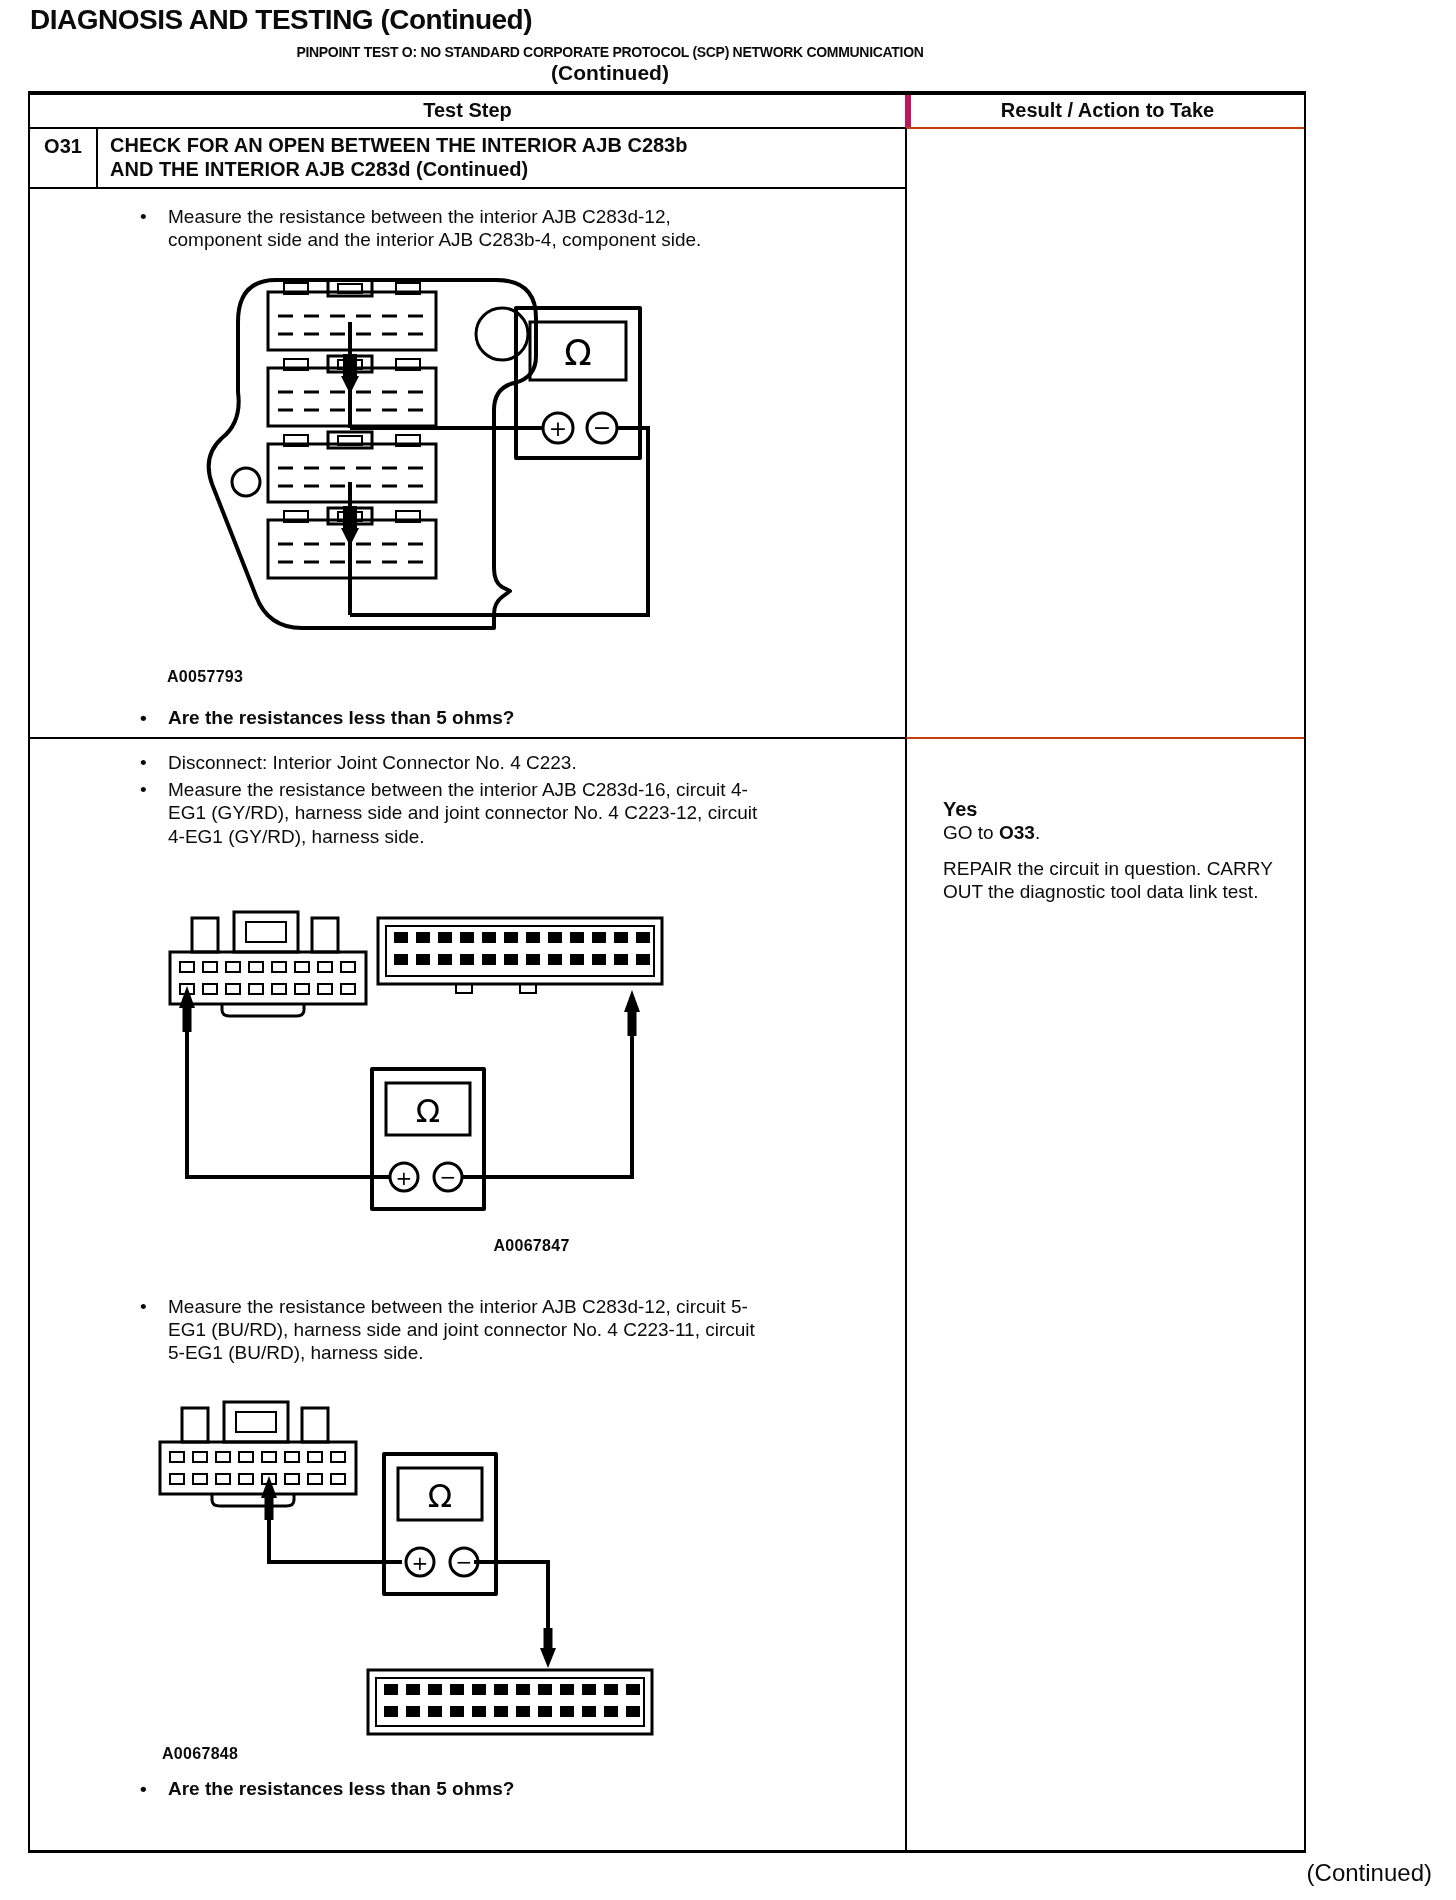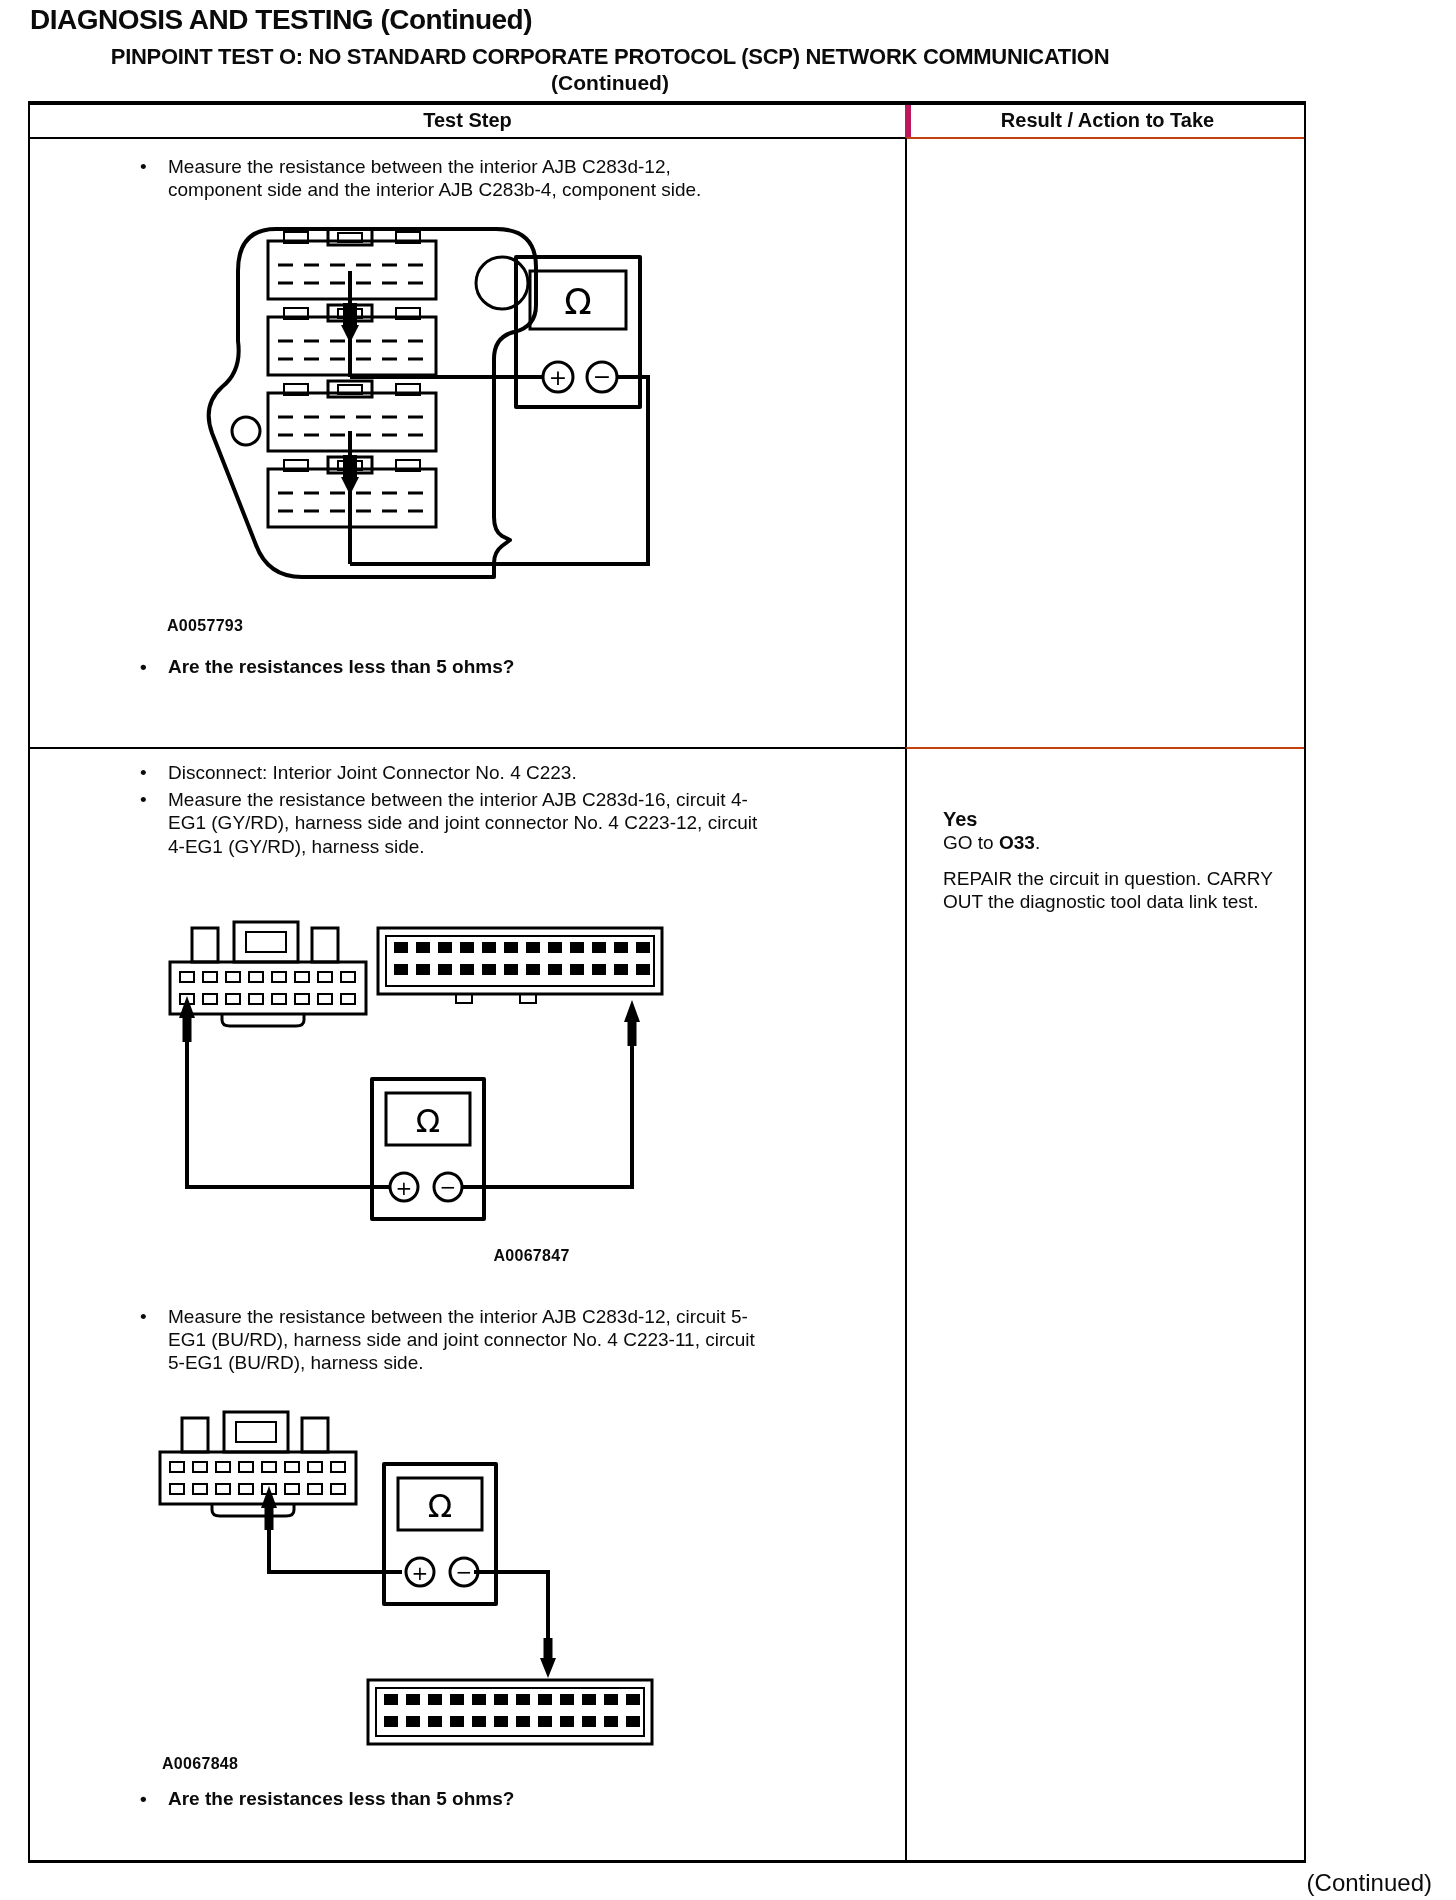--- a/index.html
+++ b/index.html
@@ -7,21 +7,21 @@
   body {
     width:1456px; height:1900px;
     font-family:"Liberation Sans", sans-serif;
     color:#0b0b0b; overflow:hidden; position:relative;
   }
   .page-title {
     padding:4px 0 0 30px;
     font-size:28px; font-weight:bold; letter-spacing:-0.5px;
   }
   .subtitle-wrap { width:1140px; margin:8px 0 6px 40px; text-align:center; }
-  .subtitle-line1 { font-size:22px; font-weight:bold; letter-spacing:-0.3px; }
+  .subtitle-line1 { font-size:14px; font-weight:bold; letter-spacing:-0.3px; }
   .subtitle-line2 { font-size:21px; font-weight:bold; margin-top:1px; }
 
   .pp-table {
     margin-left:28px; width:1278px;
     border:2px solid #000; border-top:4px solid #000; border-bottom:3px solid #000;
     display:grid; grid-template-columns:875px 1fr;
   }
   .hdr-cell { font-size:20px; font-weight:bold; text-align:center; padding:4px 0 5px 0; }
   .hdr-right { border-left:6px solid #be185d; }
   .body-left  { border-top:2px solid #000; }
@@ -77,20 +77,27 @@
   <div class="subtitle-line1">PINPOINT TEST  O: NO STANDARD CORPORATE PROTOCOL (SCP) NETWORK COMMUNICATION</div>
   <div class="subtitle-line2">(Continued)</div>
 </div>
 
 <div class="pp-table">
 
   <div class="hdr-cell">Test Step</div>
   <div class="hdr-cell hdr-right">Result / Action to Take</div>
 
   <div class="body-left o31-left">
+    <div class="step-band">
+      <div class="step-num">O31</div>
+      <div class="step-title">
+        <div>CHECK FOR AN OPEN BETWEEN THE INTERIOR AJB C283b</div>
+        <div>AND THE INTERIOR AJB C283d (Continued)</div>
+      </div>
+    </div>
     <div class="step-content">
       <div class="bullet">
         <span class="dot">•</span>
         <span class="txt">Measure the resistance between the interior AJB C283d-12, component side and the interior AJB C283b-4, component side.</span>
       </div>
 
       <figure class="diagram diag-1">
         <svg width="475" height="390" viewBox="0 0 475 390">
           <g>
             <path class="ol4" d="M96 10 H316 Q356 10 356 48 V86 Q356 108 334 113 Q314 118 314 140 V298 Q314 312 322 317 L330 321 L322 327 Q314 333 314 344 V358 H122 Q88 358 76 326 L32 214 Q22 186 42 168 Q62 152 58 122 V52 Q58 10 96 10 Z"></path>

